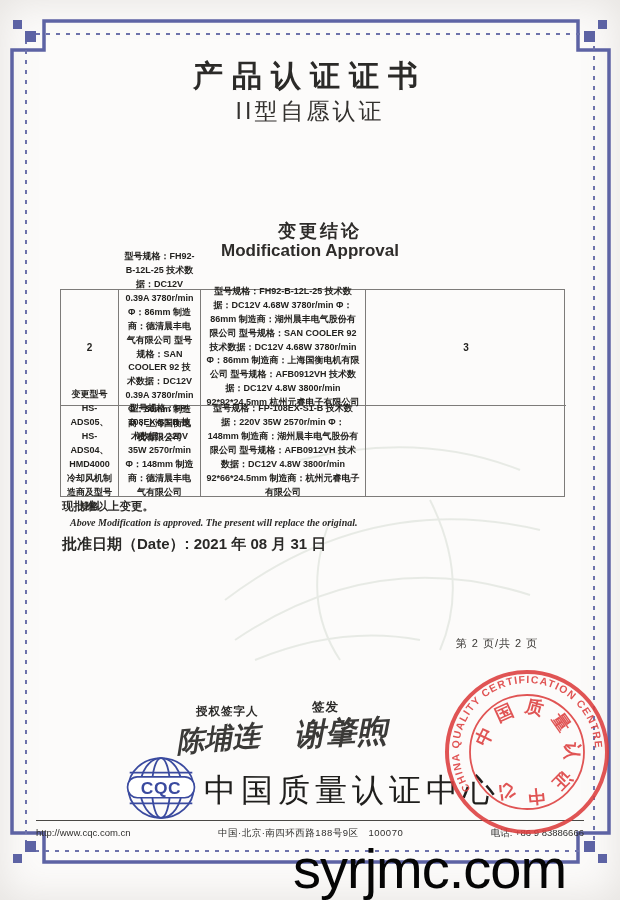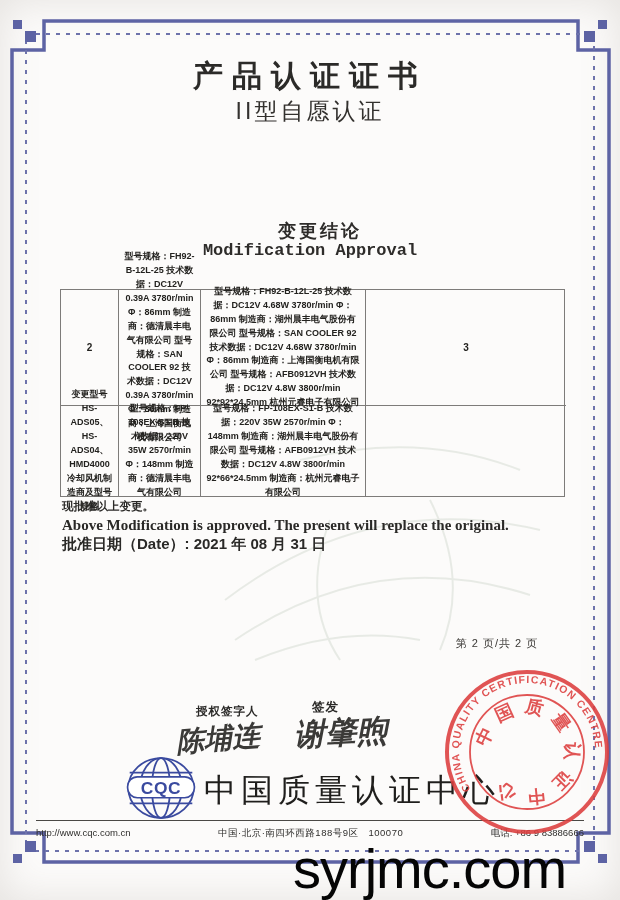--- a/index.html
+++ b/index.html
@@ -28,21 +28,21 @@
     letter-spacing:3px; color:#33312e;
   }
   .section-cn{
     position:absolute; top:219px; left:0; width:100%;
     text-align:center; font-size:18px; font-weight:bold;
     letter-spacing:3px; color:#2e2c2a;padding-left:20px;
   }
   .section-en{
     position:absolute; top:241px; left:0; width:100%;
     text-align:center; font-size:17px; font-weight:bold;
-    font-family:Liberation Mono, monospace; color:#2e2c2a;
+    font-family:Liberation Sans, sans-serif; color:#2e2c2a;
   }
   .cert-line{
     position:absolute; top:271px; left:62px;
     font-size:11px; font-weight:bold; color:#2e2c2a;
   }
   .cert-line .num{ margin-left:6px; letter-spacing:.5px; }
 
   .mod-table{
     position:absolute; top:289px; left:60px;
     width:505px;
@@ -57,21 +57,21 @@
     display:flex; align-items:center; justify-content:center;
     text-align:center;
     font-size:9px; font-weight:bold; color:#23221f;
     line-height:1.55; padding:3px 5px;
   }
   .mod-table .cell:nth-child(4n){ border-right:none; }
   .mod-table .cell:nth-child(n+5){ border-bottom:none; }
   .mod-table .no{ font-size:10px; }
 
   .approve-cn{ position:absolute; top:499px; left:62px; font-size:11.5px; font-weight:bold; color:#2a2927; }
-  .approve-en{ position:absolute; top:517px; left:62px; font-size:15px; font-weight:bold; font-family:"Liberation Serif", serif; color:#2a2927; }
+  .approve-en{ position:absolute; top:517px; left:70px; font-size:10px; font-weight:bold; font-family:"Liberation Serif", serif; color:#2a2927;font-style:italic; }
   .approve-date{ position:absolute; top:535px; left:62px; font-size:15px; font-weight:bold; color:#2a2927; }
 
   .page-indicator{
     position:absolute; top:636px; left:432px; width:130px;
     text-align:center; font-size:11px; color:#3a3835; letter-spacing:1px;
   }
 
   .sig-label-auth{ position:absolute; top:704px; left:196px; font-size:11.5px; font-weight:bold; color:#2a2927; letter-spacing:1px; }
   .sig-label-issue{ position:absolute; top:699px; left:312px; font-size:12.5px; font-weight:bold; color:#2a2927; letter-spacing:1px; }
   .sig-name{

